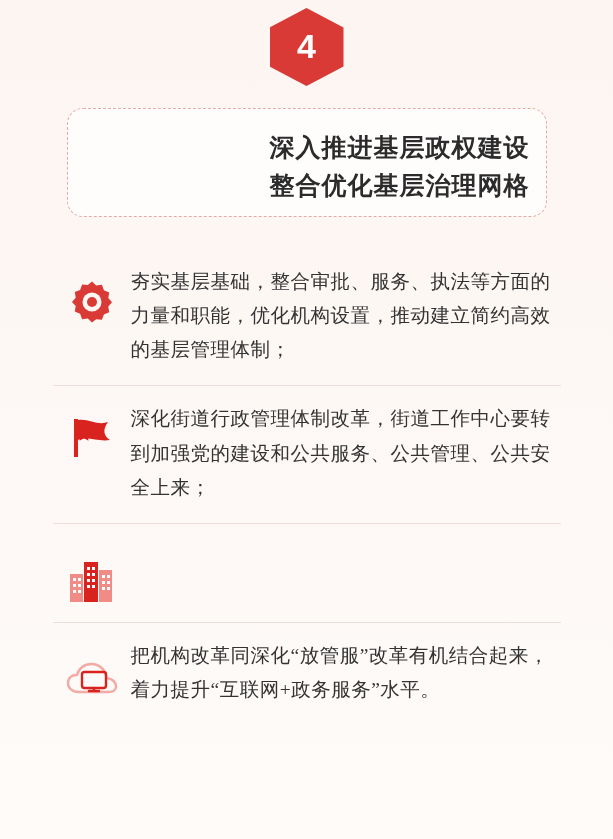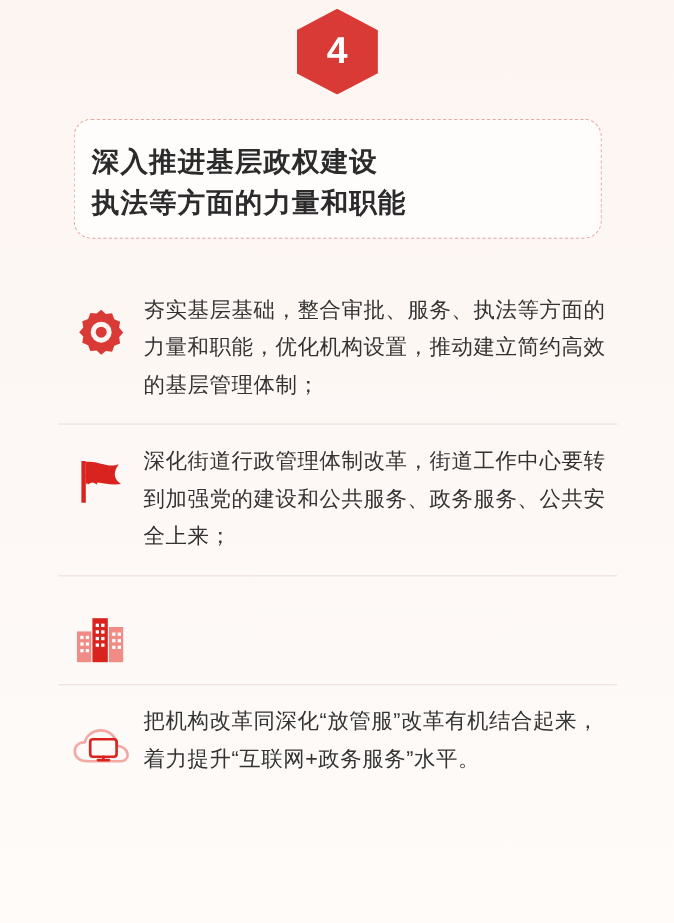--- a/index.html
+++ b/index.html
@@ -53,21 +53,21 @@
 
   
   .title-card {
     margin: 22px auto 0 auto;
     width: 480px;
     border: 1px dashed #e6a9a2;
     border-radius: 16px;
     background: #fffdfc;
     padding: 20px 16px 12px 16px;
     box-sizing: border-box;
-    text-align: left;
+    text-align: right;
   }
   .title-line {
     font-size: 25px;
     font-weight: bold;
     color: #2b2b2b;
     letter-spacing: 1px;
     line-height: 1.5;
   }
 
   
@@ -92,39 +92,40 @@
     align-items: center;
     justify-content: center;
     padding-top: 14px;
   }
   .text-cell {
     flex: 1;
     font-size: 19.5px;
     line-height: 1.75;
     color: #333333;
     letter-spacing: 0.5px;
+    font-family: Liberation Serif, serif;
   }
 
   svg { display: block; }
 </style>
 </head>
 <body>
 
 <div class="page">
 
   <div class="badge-wrap">
     <div class="badge">
       <div class="hex"></div>
       <div class="num">4</div>
     </div>
   </div>
 
   <div class="title-card">
     <div class="title-line">深入推进基层政权建设</div>
-    <div class="title-line">执法等方面的力量和职能</div>
+    <div class="title-line">整合优化基层治理网格</div>
   </div>
 
   <div class="list">
 
     <div class="item">
       <div class="icon-cell">
         <svg width="46" height="46" viewBox="0 0 46 46" aria-hidden="true">
           <g fill="#d93a35">
             <path d="M23 2.5l4.2 3.9 5.7-.6 2 5.4 5.3 2.2-.9 5.6 3.7 4.3-3.7 4.3.9 5.6-5.3 2.2-2 5.4-5.7-.6L23 43.5l-4.2-3.9-5.7.6-2-5.4-5.3-2.2.9-5.6L3 23l3.7-4.3-.9-5.6 5.3-2.2 2-5.4 5.7.6z"></path>
           </g>
@@ -138,21 +139,21 @@
     <div class="item">
       <div class="icon-cell">
         <svg width="48" height="44" viewBox="0 0 48 44" aria-hidden="true">
           <g fill="#d9231f">
             <path d="M6 3 L6 41 L10 41 L10 3 Z"></path>
             <path d="M10 4 C20 2 30 10 40 6 C34 14 36 20 42 24 C30 26 20 20 10 24 Z"></path>
             <path d="M16 11 l2.2 4.6 5 .6 -3.7 3.5 1 5 -4.5-2.5 -4.5 2.5 1-5 -3.7-3.5 5-.6z"></path>
           </g>
         </svg>
       </div>
-      <div class="text-cell">深化街道行政管理体制改革，街道工作中心要转到加强党的建设和公共服务、政务服务、公共安全上来；</div>
+      <div class="text-cell">深化街道行政管理体制改革，街道工作中心要转到加强党的建设和公共服务、公共管理、公共安全上来；</div>
     </div>
 
     <div class="item">
       <div class="icon-cell">
         <svg width="50" height="50" viewBox="0 0 50 50" aria-hidden="true">
           <rect x="3" y="20" width="13" height="28" fill="#f08b86"></rect>
           <rect x="17" y="8" width="14" height="40" fill="#d9231f"></rect>
           <rect x="32" y="16" width="13" height="32" fill="#f08b86"></rect>
           <g fill="#ffffff">
             <rect x="6" y="24" width="3" height="3"></rect>

